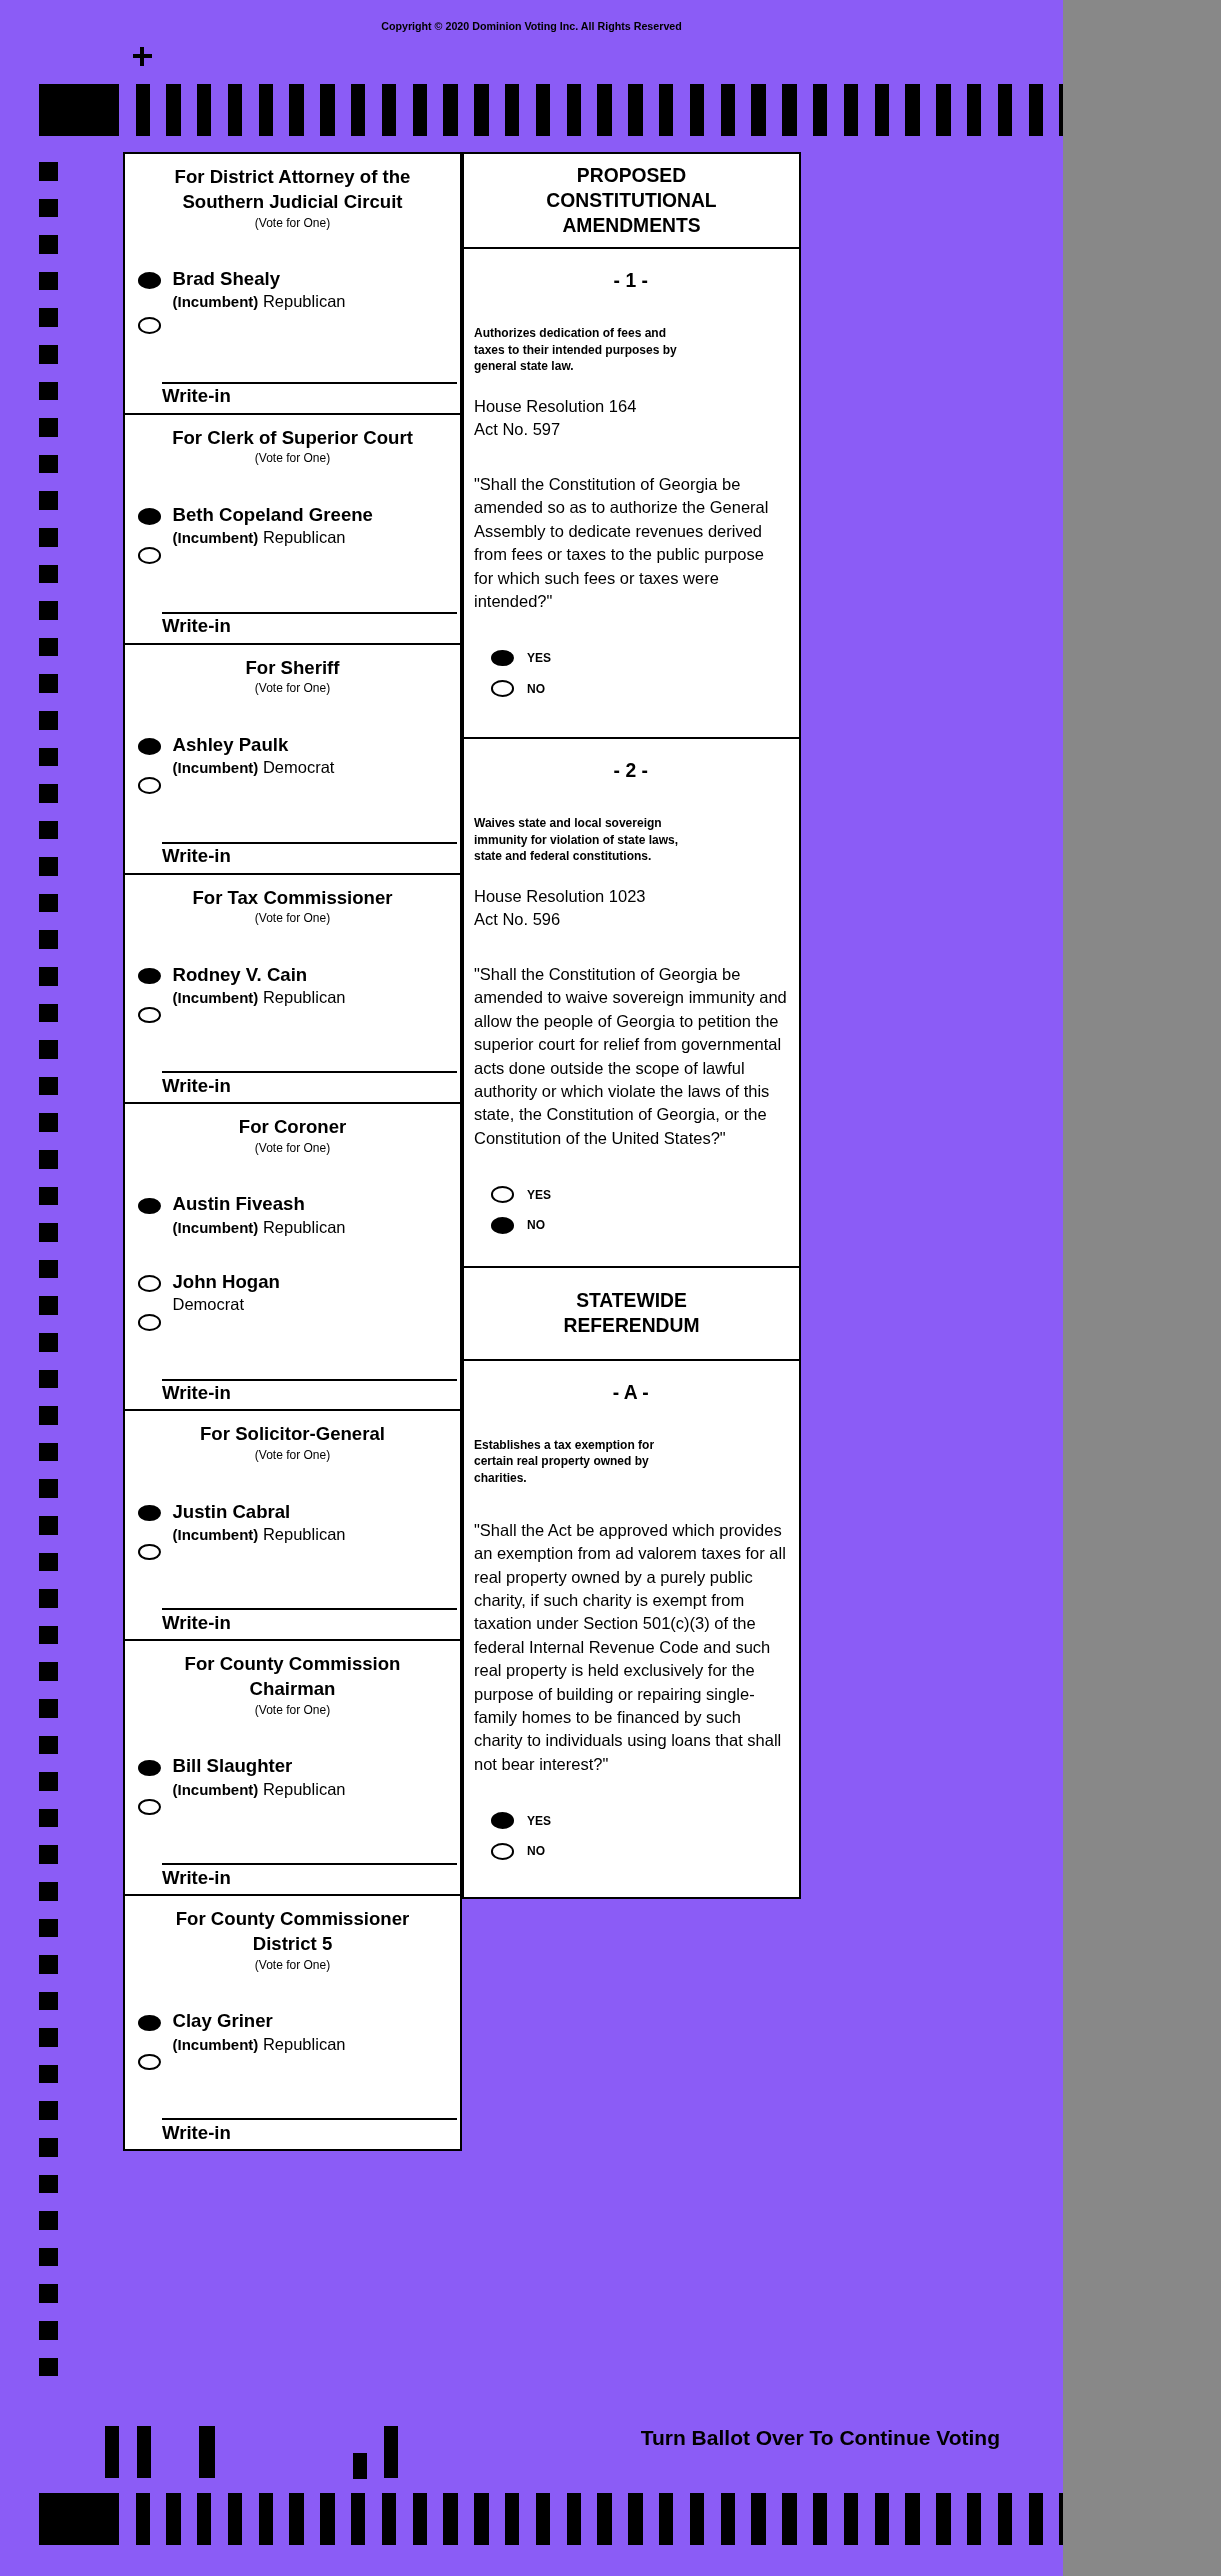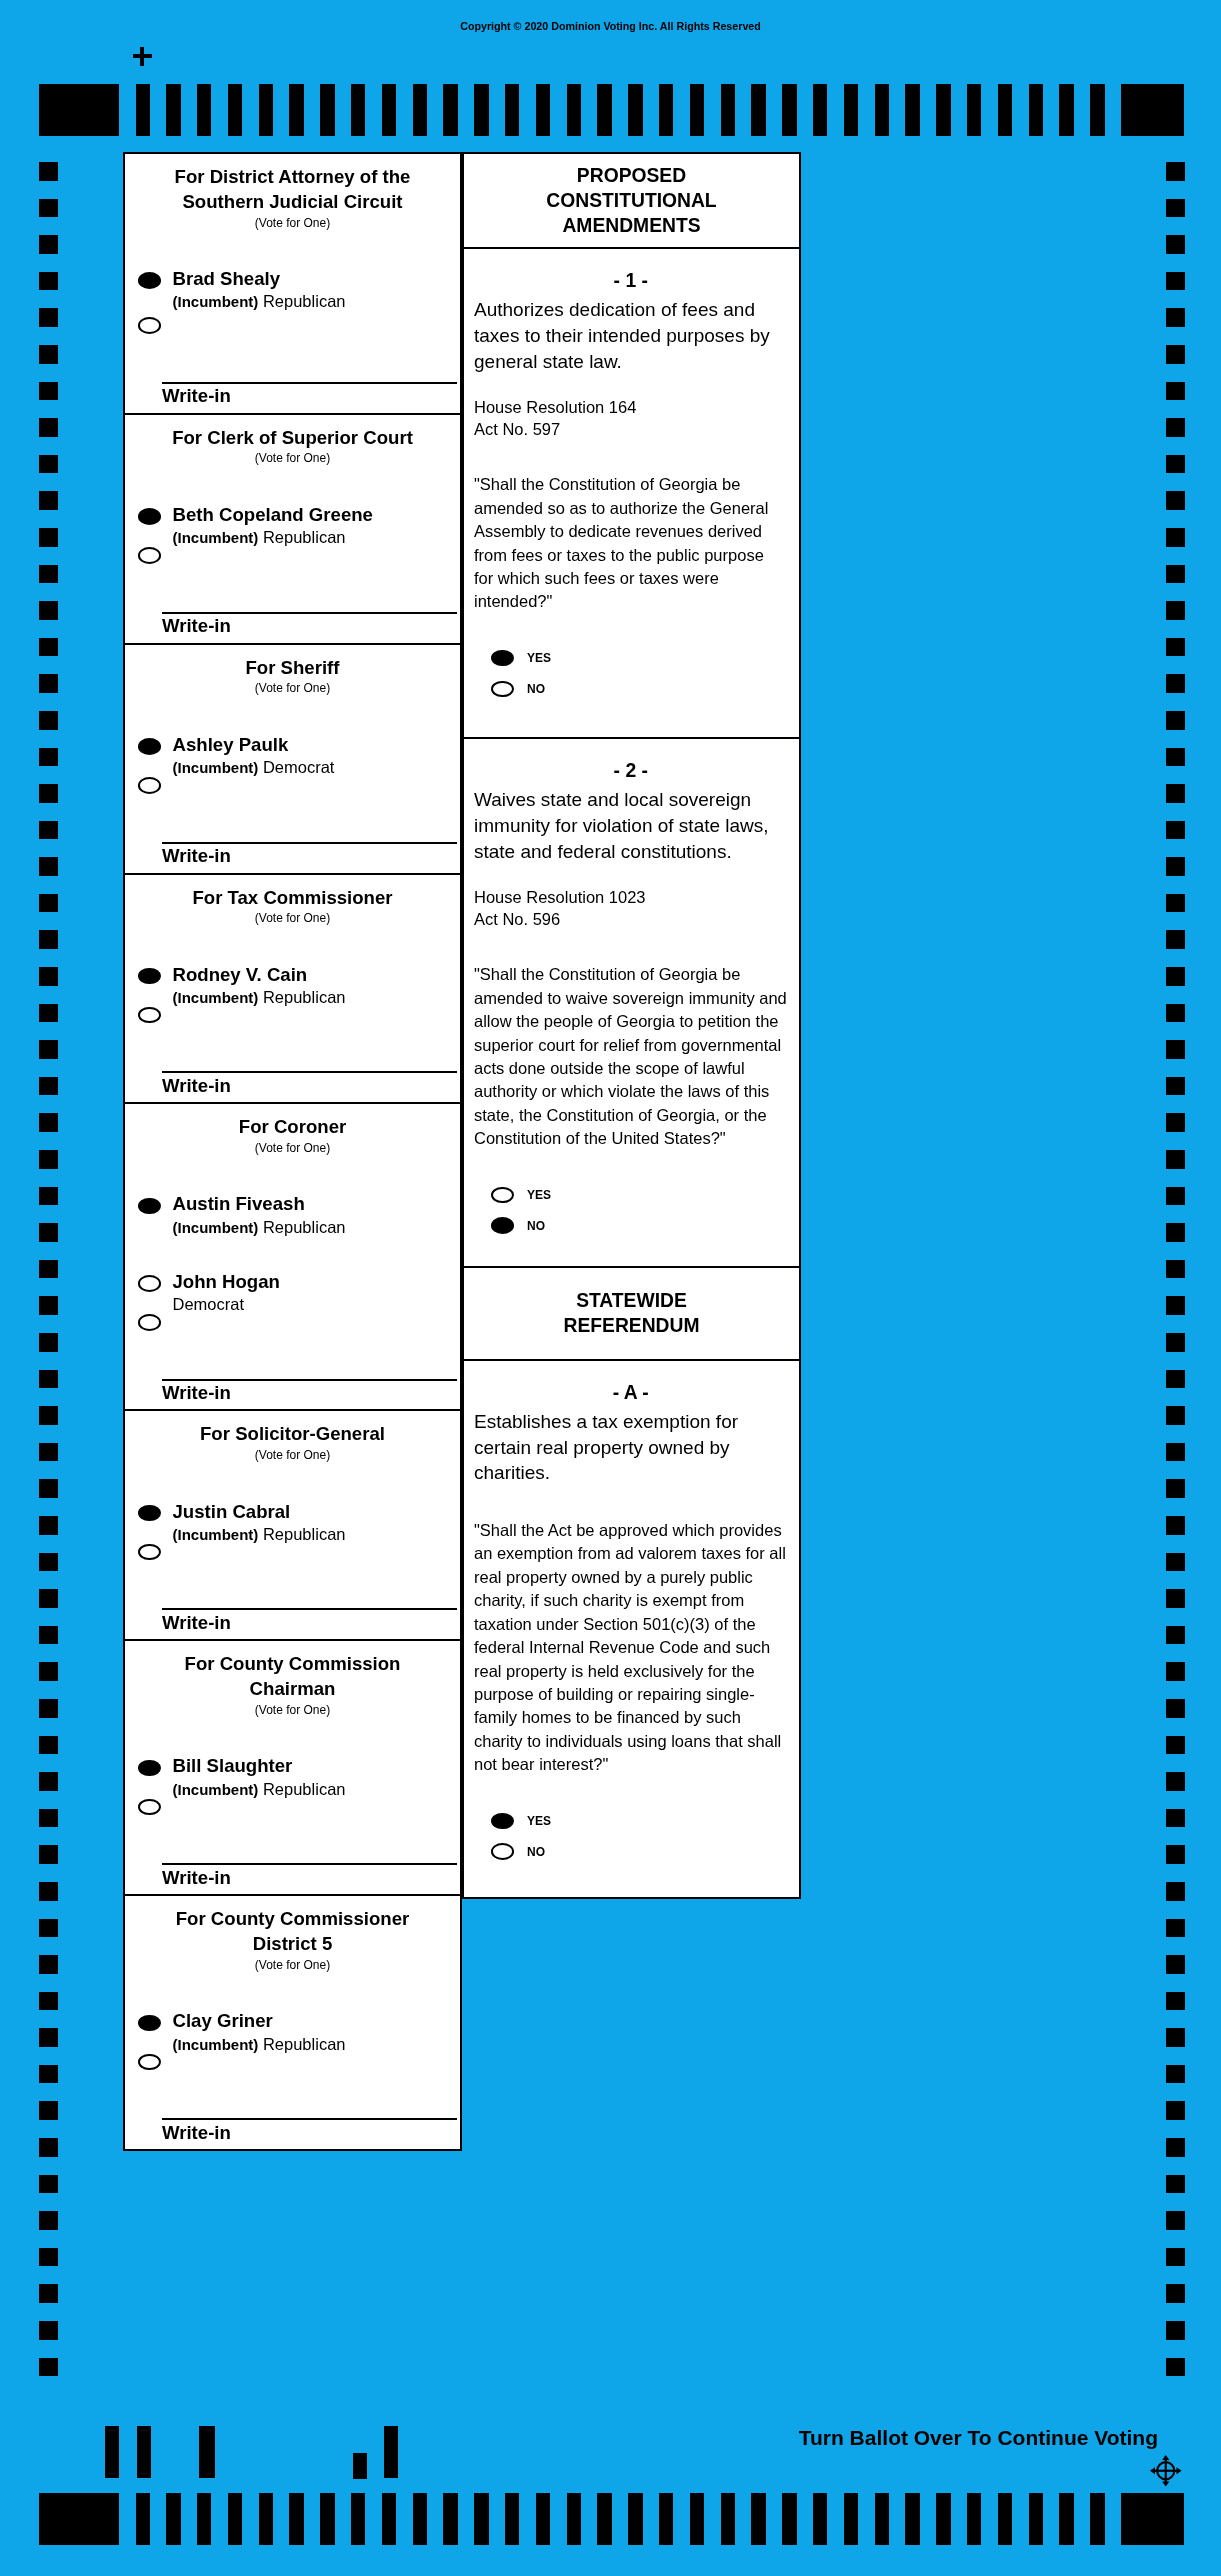--- a/index.html
+++ b/index.html
@@ -1,16 +1,16 @@
 <!DOCTYPE html>
 <html style="font-size:11.5px"><head>
 <meta charset="utf-8">
 <style>
   html,body{margin:0;padding:0;background:#888;}
-  .page{position:relative;width:1221px;height:2576px;background:#0ea5e9;overflow:hidden;
+  .page{position:relative;width:1063px;height:2576px;background:#8b5cf6;overflow:hidden;
         font-family:"Liberation Sans", sans-serif;color:#000;}
   
   .copyright{position:absolute;top:20px;left:0;right:0;text-align:center;
              font-size:10.7px;font-weight:bold;}
   
   .plus{position:absolute;left:133px;top:47px;width:18.6px;height:18.6px;}
   .plus:before{content:"";position:absolute;left:0;top:7.2px;width:18.6px;height:4.3px;background:#000;}
   .plus:after{content:"";position:absolute;left:7.2px;top:0;width:4.3px;height:18.6px;background:#000;}
   
   .tm-row{position:absolute;left:39px;width:1145px;height:52px;display:flex;align-items:stretch;}
@@ -43,21 +43,21 @@
   .csub{font-size:16.5px;margin-top:2.9px;}
   .csub b{font-size:15px;}
   .wi-bubble-row{margin-top:auto;padding-left:13px;}
   .wi-line{border-top:2.1px solid #000;margin:46px 2.9px 0 37px;}
   .wi-label{font-weight:bold;font-size:18.6px;margin:1.4px 0 5.7px 37px;}
   
   .sec-header{align-items:center;justify-content:center;text-align:center;font-weight:bold;
               font-size:19.3px;line-height:1.3;white-space:pre-line;}
   .measure{padding:0 11.5px 7.2px 10px;}
   .m-num{text-align:center;font-weight:bold;font-size:19.3px;margin-top:21.5px;}
-  .m-summary{font-weight:normal;font-size:19px;line-height:1.35;margin-top:5px;white-space:pre-line;}
+  .m-summary{font-weight:bold;font-size:12px;line-height:1.35;margin-top:33px;white-space:pre-line;}
   .m-refs{font-size:16.5px;line-height:1.35;margin-top:21.5px;white-space:pre-line;}
   .m-question{font-size:16.5px;line-height:1.42;margin-top:33px;}
   .choice{display:flex;align-items:center;margin:14.3px 0 0 17px;}
   .choice.first{margin-top:36px;}
   .choice-label{font-weight:bold;font-size:12px;margin-left:13px;}
   
   .bc-bar{position:absolute;background:#000;}
   .stub{position:absolute;left:398px;top:2445px;font-size:10.7px;font-weight:bold;
         transform:rotate(90deg);transform-origin:left top;}
   .turnover{position:absolute;right:63px;top:2426px;font-size:21px;font-weight:bold;}

